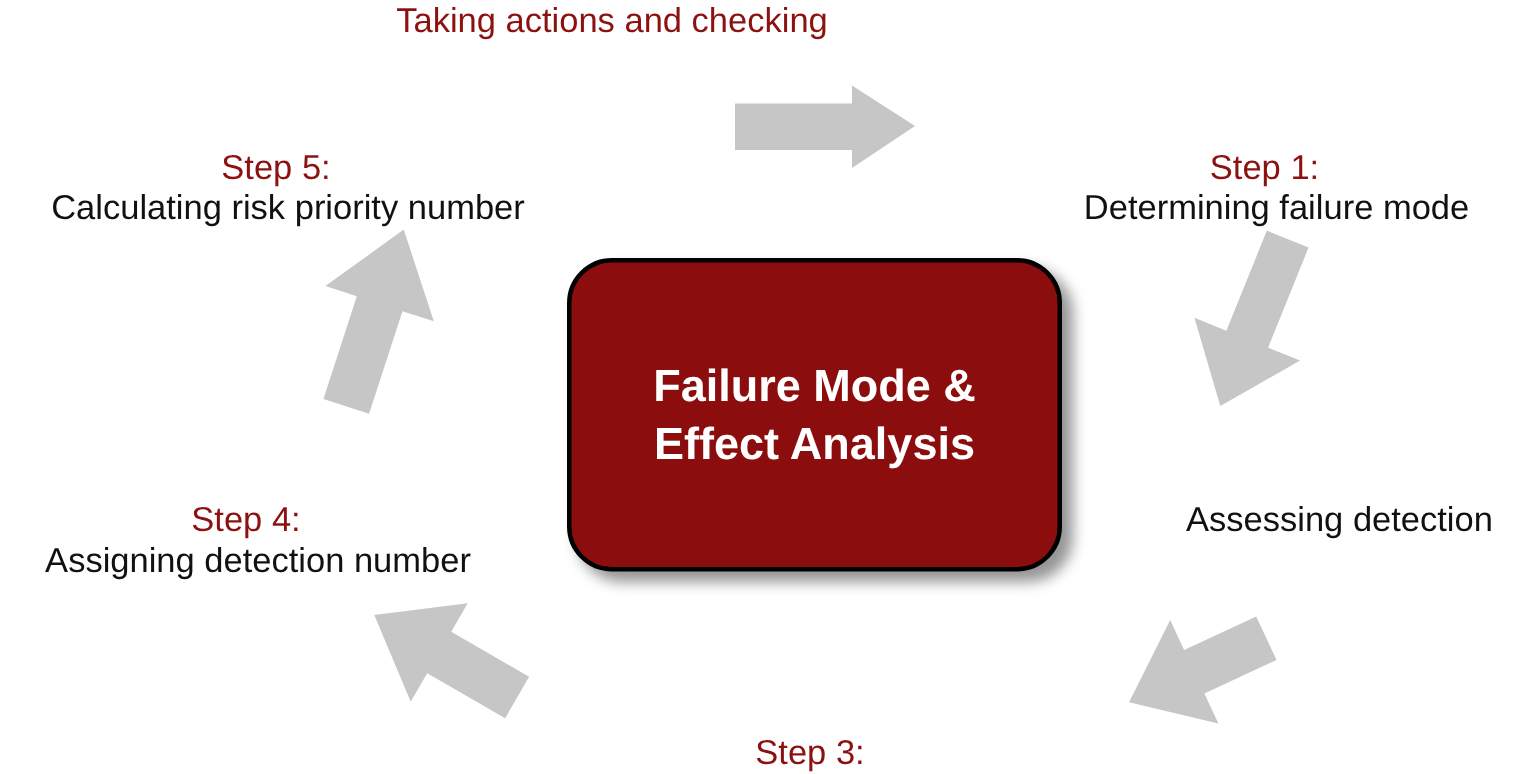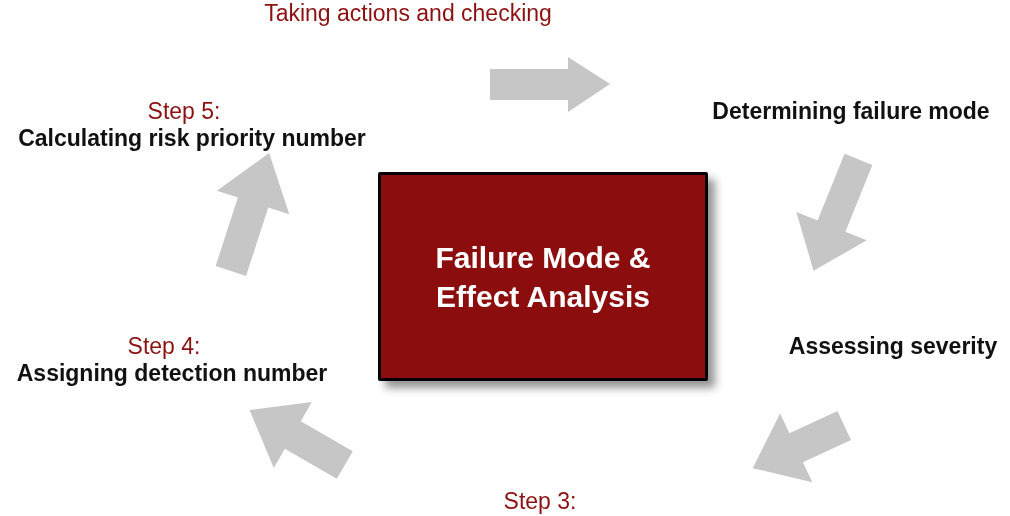--- a/index.html
+++ b/index.html
@@ -29,42 +29,42 @@
   .step-title {
     display: block;
     color: #8c1111;
     font-size: 23px;
     font-weight: 400;
   }
   .step-desc {
     display: block;
     color: #111111;
     font-size: 23px;
-    font-weight: 700;
+    font-weight: 400;
     padding-left: 16px;
   }
   .cycle-caption {
     position: absolute;
     color: #8c1111;
     font-size: 23px;
     font-weight: 400;
     white-space: nowrap;
     text-align: center;
   }
 
   
   #center-box {
     position: absolute;
     left: 378px;
     top: 172px;
     width: 330px;
     height: 209px;
     background: #8b0d0d;
     border: 3px solid #000000;
-    border-radius: 2px;
+    border-radius: 30px;
     box-sizing: border-box;
     box-shadow: 7px 7px 9px rgba(0,0,0,0.42);
     display: flex;
     align-items: center;
     justify-content: center;
   }
   #center-box-text {
     color: #ffffff;
     font-size: 30px;
     font-weight: bold;
@@ -124,25 +124,26 @@
       </g>
     </svg>
   </div>
 
   <div id="center-box">
     <div id="center-box-text">Failure Mode &amp;
 Effect Analysis</div>
   </div>
 
   <div class="label-block" style="left:676px; top:58px; width:334px;">
+    <span class="step-title">Step 1:</span>
     <span class="step-desc">Determining failure mode</span>
   </div>
 
   <div class="label-block" style="left:760px; top:293px; width:250px;">
-    <span class="step-desc">Assessing severity</span>
+    <span class="step-desc">Assessing detection</span>
   </div>
 
   <div class="label-block" style="left:370px; top:448px; width:340px;">
     <span class="step-title">Step 3:</span>
   </div>
 
   <div class="label-block" style="left:0px; top:293px; width:328px;">
     <span class="step-title">Step 4:</span>
     <span class="step-desc">Assigning detection number</span>
   </div>

